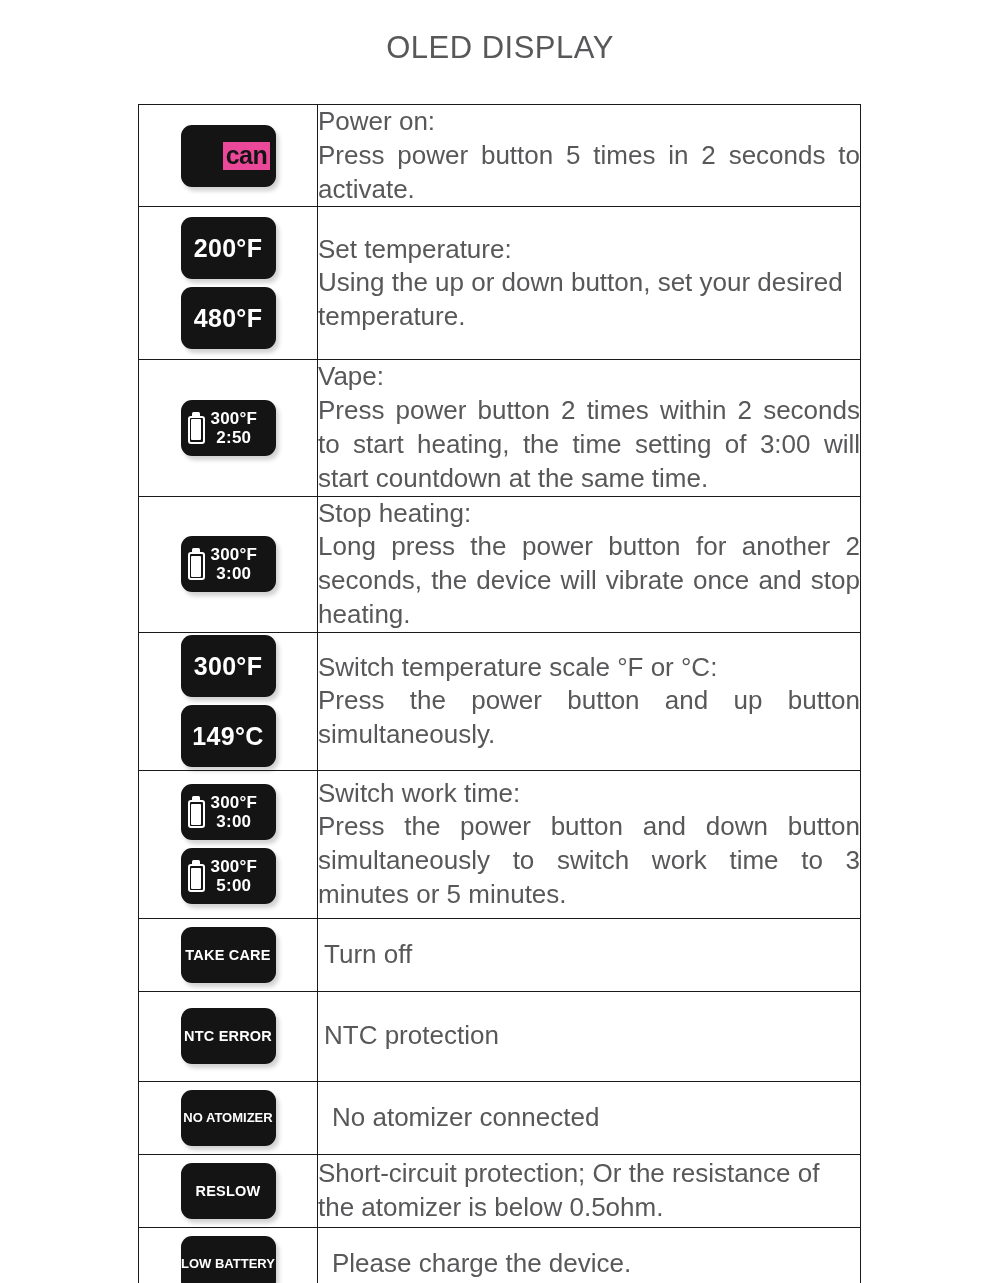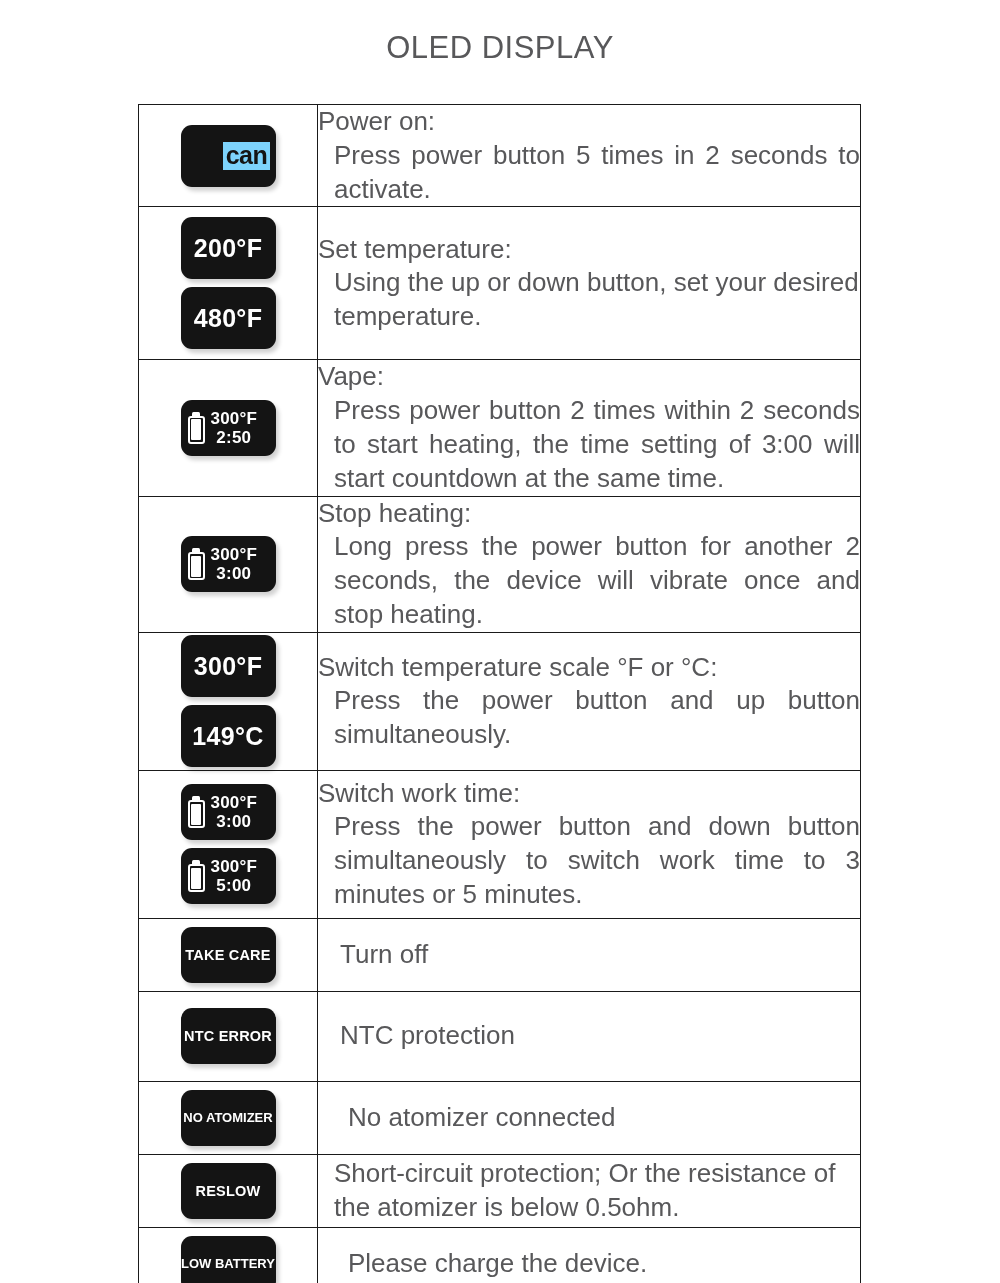--- a/index.html
+++ b/index.html
@@ -107,21 +107,21 @@
     font-size: 25px;
     line-height: 1;
     letter-spacing: -0.5px;
     gap: 36px;
   }
   .yocan .yo {
     color: #ffffff;
     font-style: normal;
   }
   .yocan .can {
-    background: #7dd3fc;
+    background: #ec4899;
     color: #141414;
     padding: 1px 3px 2px 3px;
     margin-left: 15px;
   }
   .yocan .reg {
     font-size: 9px;
     color: #ffffff;
     font-weight: normal;
     margin-left: 1px;
     line-height: 1;
@@ -178,21 +178,20 @@
     color: #58585a;
     font-size: 26px;
     line-height: 1.3;
     font-weight: 400;
     font-family: "Liberation Sans", sans-serif;
   }
   .desc .lead { display: block; }
   .desc .body-par {
     display: block;
     text-align: justify;
-    margin-left: 16px;
   }
   .desc .body-par.no-justify { text-align: left; }
   .desc.single-line { padding-left: 6px; }
   .desc.indent-more { padding-left: 14px; }
 </style>
 </head>
 <body>
 
 <div id="page-title">OLED DISPLAY</div>
 

